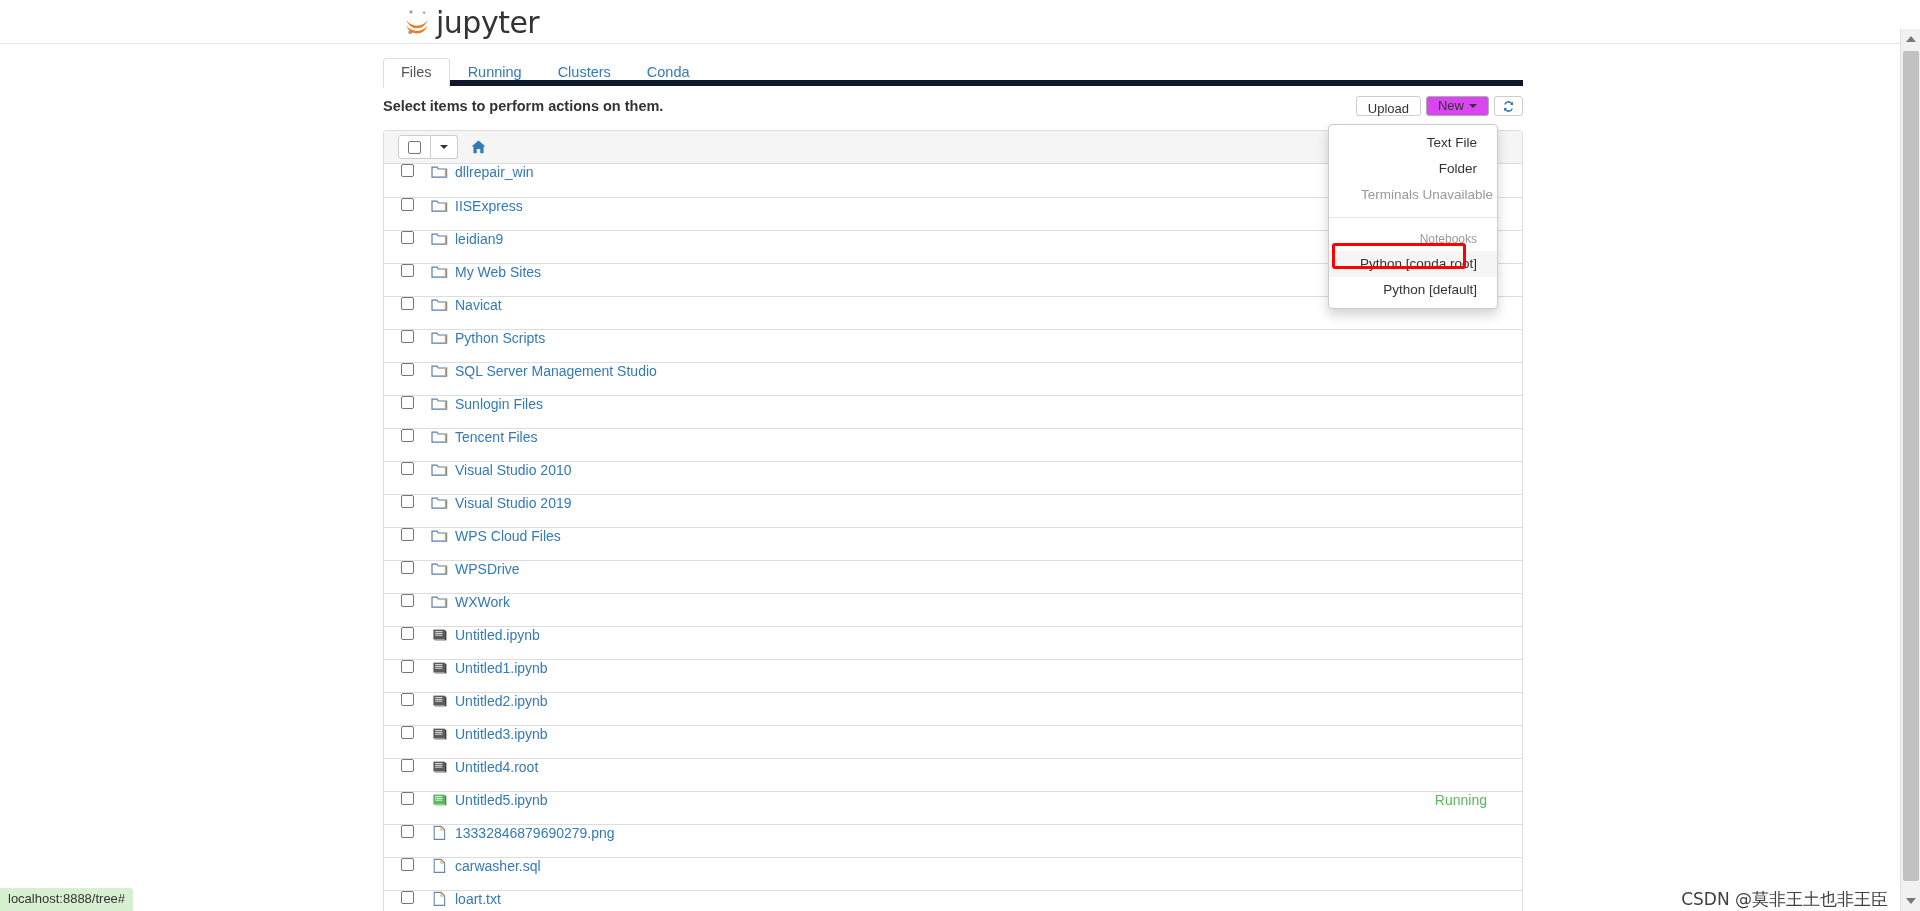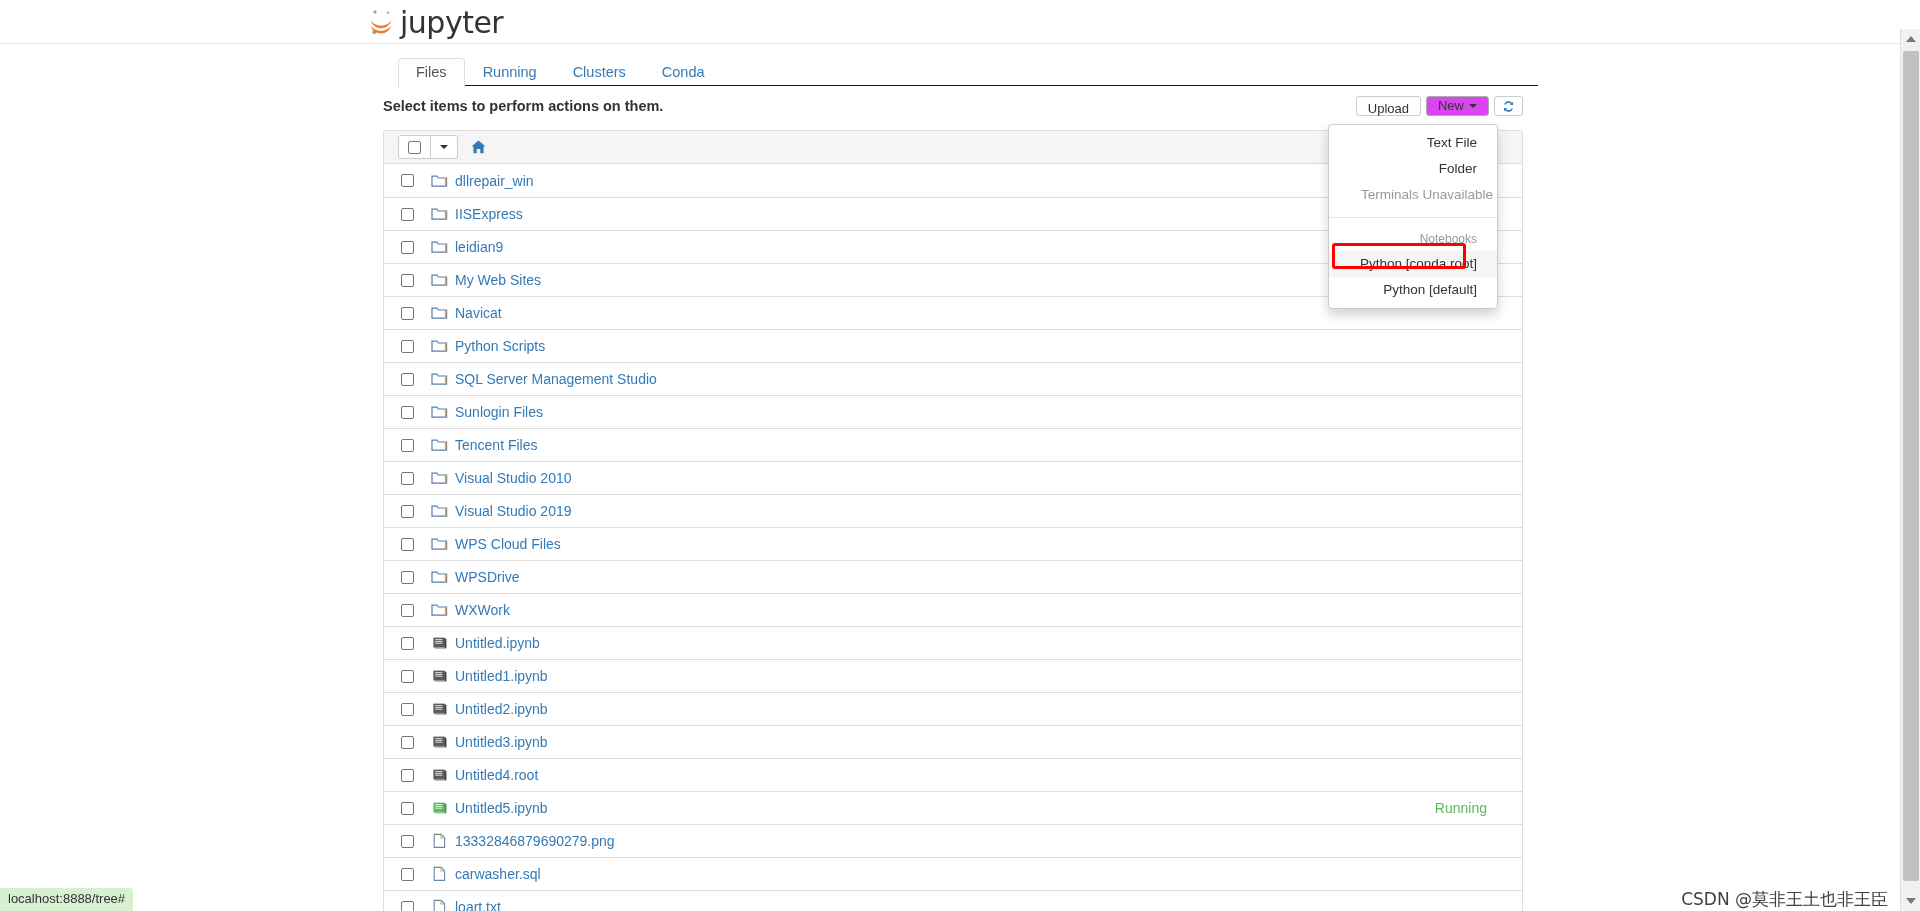--- a/index.html
+++ b/index.html
@@ -13,34 +13,34 @@
 
   #root { position: relative; width: 1920px; height: 911px; background: #fff; }
 
   
   .header {
     position: absolute; top: 0; left: 0; width: 1900px; height: 44px;
     background: #fff;
     border-bottom: 1px solid #e7e7e7;
   }
   .logo-wrap {
-    position: absolute; left: 366px; top: 0px;
+    position: absolute; left: 402px; top: 0px;
     display: flex; align-items: center; gap: 4px; height: 44px;
   }
   .logo-mark { width: 30px; height: 30px; display: block; }
   .logo-text {
     font-size: 30px; color: #333; letter-spacing: -0.5px;
     font-family: "DejaVu Sans", sans-serif; line-height: 1;
     position: relative; top: 1px;
   }
 
   
   .tabs {
-    position: absolute; left: 398px; top: 57px; width: 1140px;
-    border-bottom: 1px solid #0f172a; height: 29px;
+    position: absolute; left: 383px; top: 57px; width: 1140px;
+    border-bottom: 6px solid #0f172a; height: 29px;
   }
   .tab {
     position: relative; float: left;
     padding: 6px 17px 7px 17px;
     font-size: 14.5px; color: #337ab7; cursor: pointer;
     line-height: 15px; top: 1px;
     border: 1px solid transparent; border-bottom: none;
     border-radius: 4px 4px 0 0;
   }
   .tab.active {
@@ -123,21 +123,21 @@
     border-radius: 0 3px 3px 0; background: #fff;
     display: flex; align-items: center; justify-content: center;
   }
   .box {
     width: 13px; height: 13px; border: 1px solid #767676;
     background: #fff; border-radius: 2px; display: inline-block;
   }
   .home-icon { margin-left: 13px; display: block; width: 15px; height: 14px; }
 
   .row {
-    display: flex; align-items: center;
+    display: flex; 
     height: 33px; border-top: 1px solid #ddd;
     padding-left: 14px; position: relative;
   }
   .row:first-of-type { border-top: none; }
   .row .box { margin-left: 3px; }
   .row-icon { width: 17px; height: 16px; margin-left: 17px; flex: 0 0 auto; display: block; }
   .row-name {
     margin-left: 7px; font-size: 14px; color: #337ab7; cursor: pointer;
     line-height: 16px;
   }

